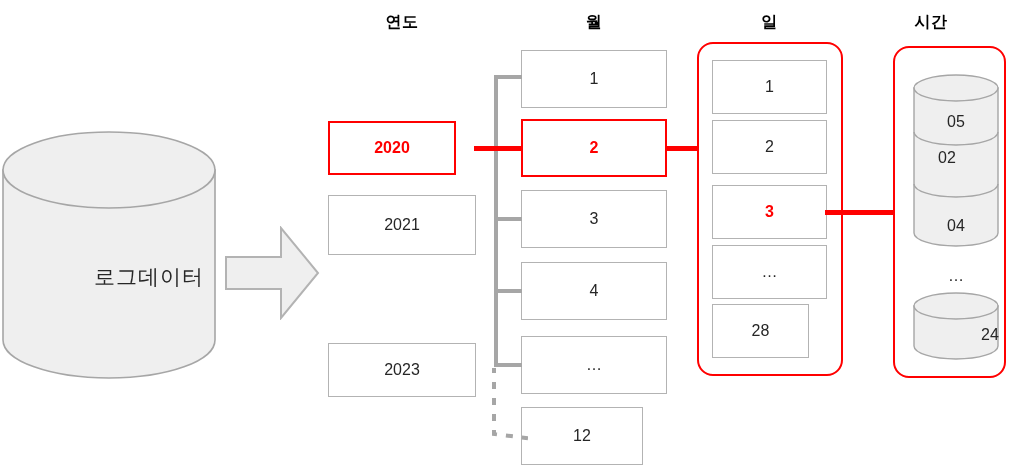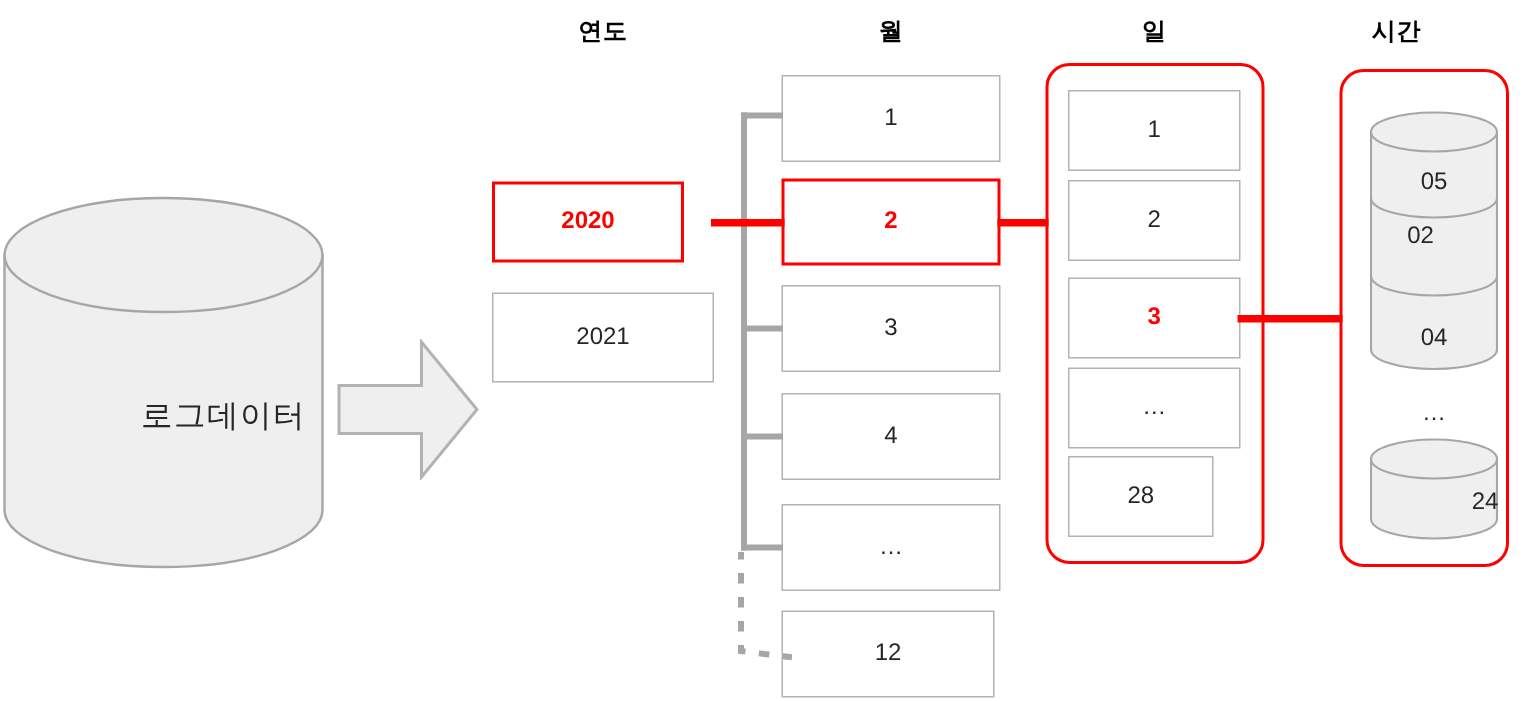--- a/index.html
+++ b/index.html
@@ -125,27 +125,28 @@
     </svg>
   </div>
 
   <div class="col-header" style="left:328px; top:12px; width:148px;">연도</div>
   <div class="col-header" style="left:521px; top:12px; width:146px;">월</div>
   <div class="col-header" style="left:712px; top:12px; width:115px;">일</div>
   <div class="col-header" style="left:875px; top:12px; width:112px;">시간</div>
 
   <div class="node sel" style="left:328px; top:121px; width:128px; height:54px;">2020</div>
   <div class="node" style="left:328px; top:195px; width:148px; height:60px;">2021</div>
+  <div class="node" style="left:328px; top:343px; width:148px; height:54px;">2023</div>
 
   <div class="node" style="left:521px; top:50px; width:146px; height:58px;">1</div>
   <div class="node sel" style="left:521px; top:119px; width:146px; height:58px;">2</div>
   <div class="node" style="left:521px; top:190px; width:146px; height:58px;">3</div>
   <div class="node" style="left:521px; top:262px; width:146px; height:58px;">4</div>
   <div class="node" style="left:521px; top:336px; width:146px; height:58px;">…</div>
-  <div class="node" style="left:521px; top:407px; width:142px; height:58px;">12</div>
+  <div class="node" style="left:521px; top:407px; width:122px; height:58px;">12</div>
 
   <div class="line-v" style="left:494px; top:75px; width:4px; height:292px;"></div>
   <div class="line-h" style="left:494px; top:75px; width:28px; height:4px;"></div>
   <div class="line-h" style="left:494px; top:217px; width:28px; height:4px;"></div>
   <div class="line-h" style="left:494px; top:289px; width:28px; height:4px;"></div>
   <div class="line-h" style="left:494px; top:363px; width:28px; height:4px;"></div>
 
   <div class="dotline" style="left:488px; top:368px; width:40px; height:80px;">
     <svg width="40" height="80" viewBox="0 0 40 80">
       <path d="M6,0 L6,66 L38,70" fill="none" stroke="#a6a6a6" stroke-width="4" stroke-linecap="square" stroke-dasharray="3 13"></path>

